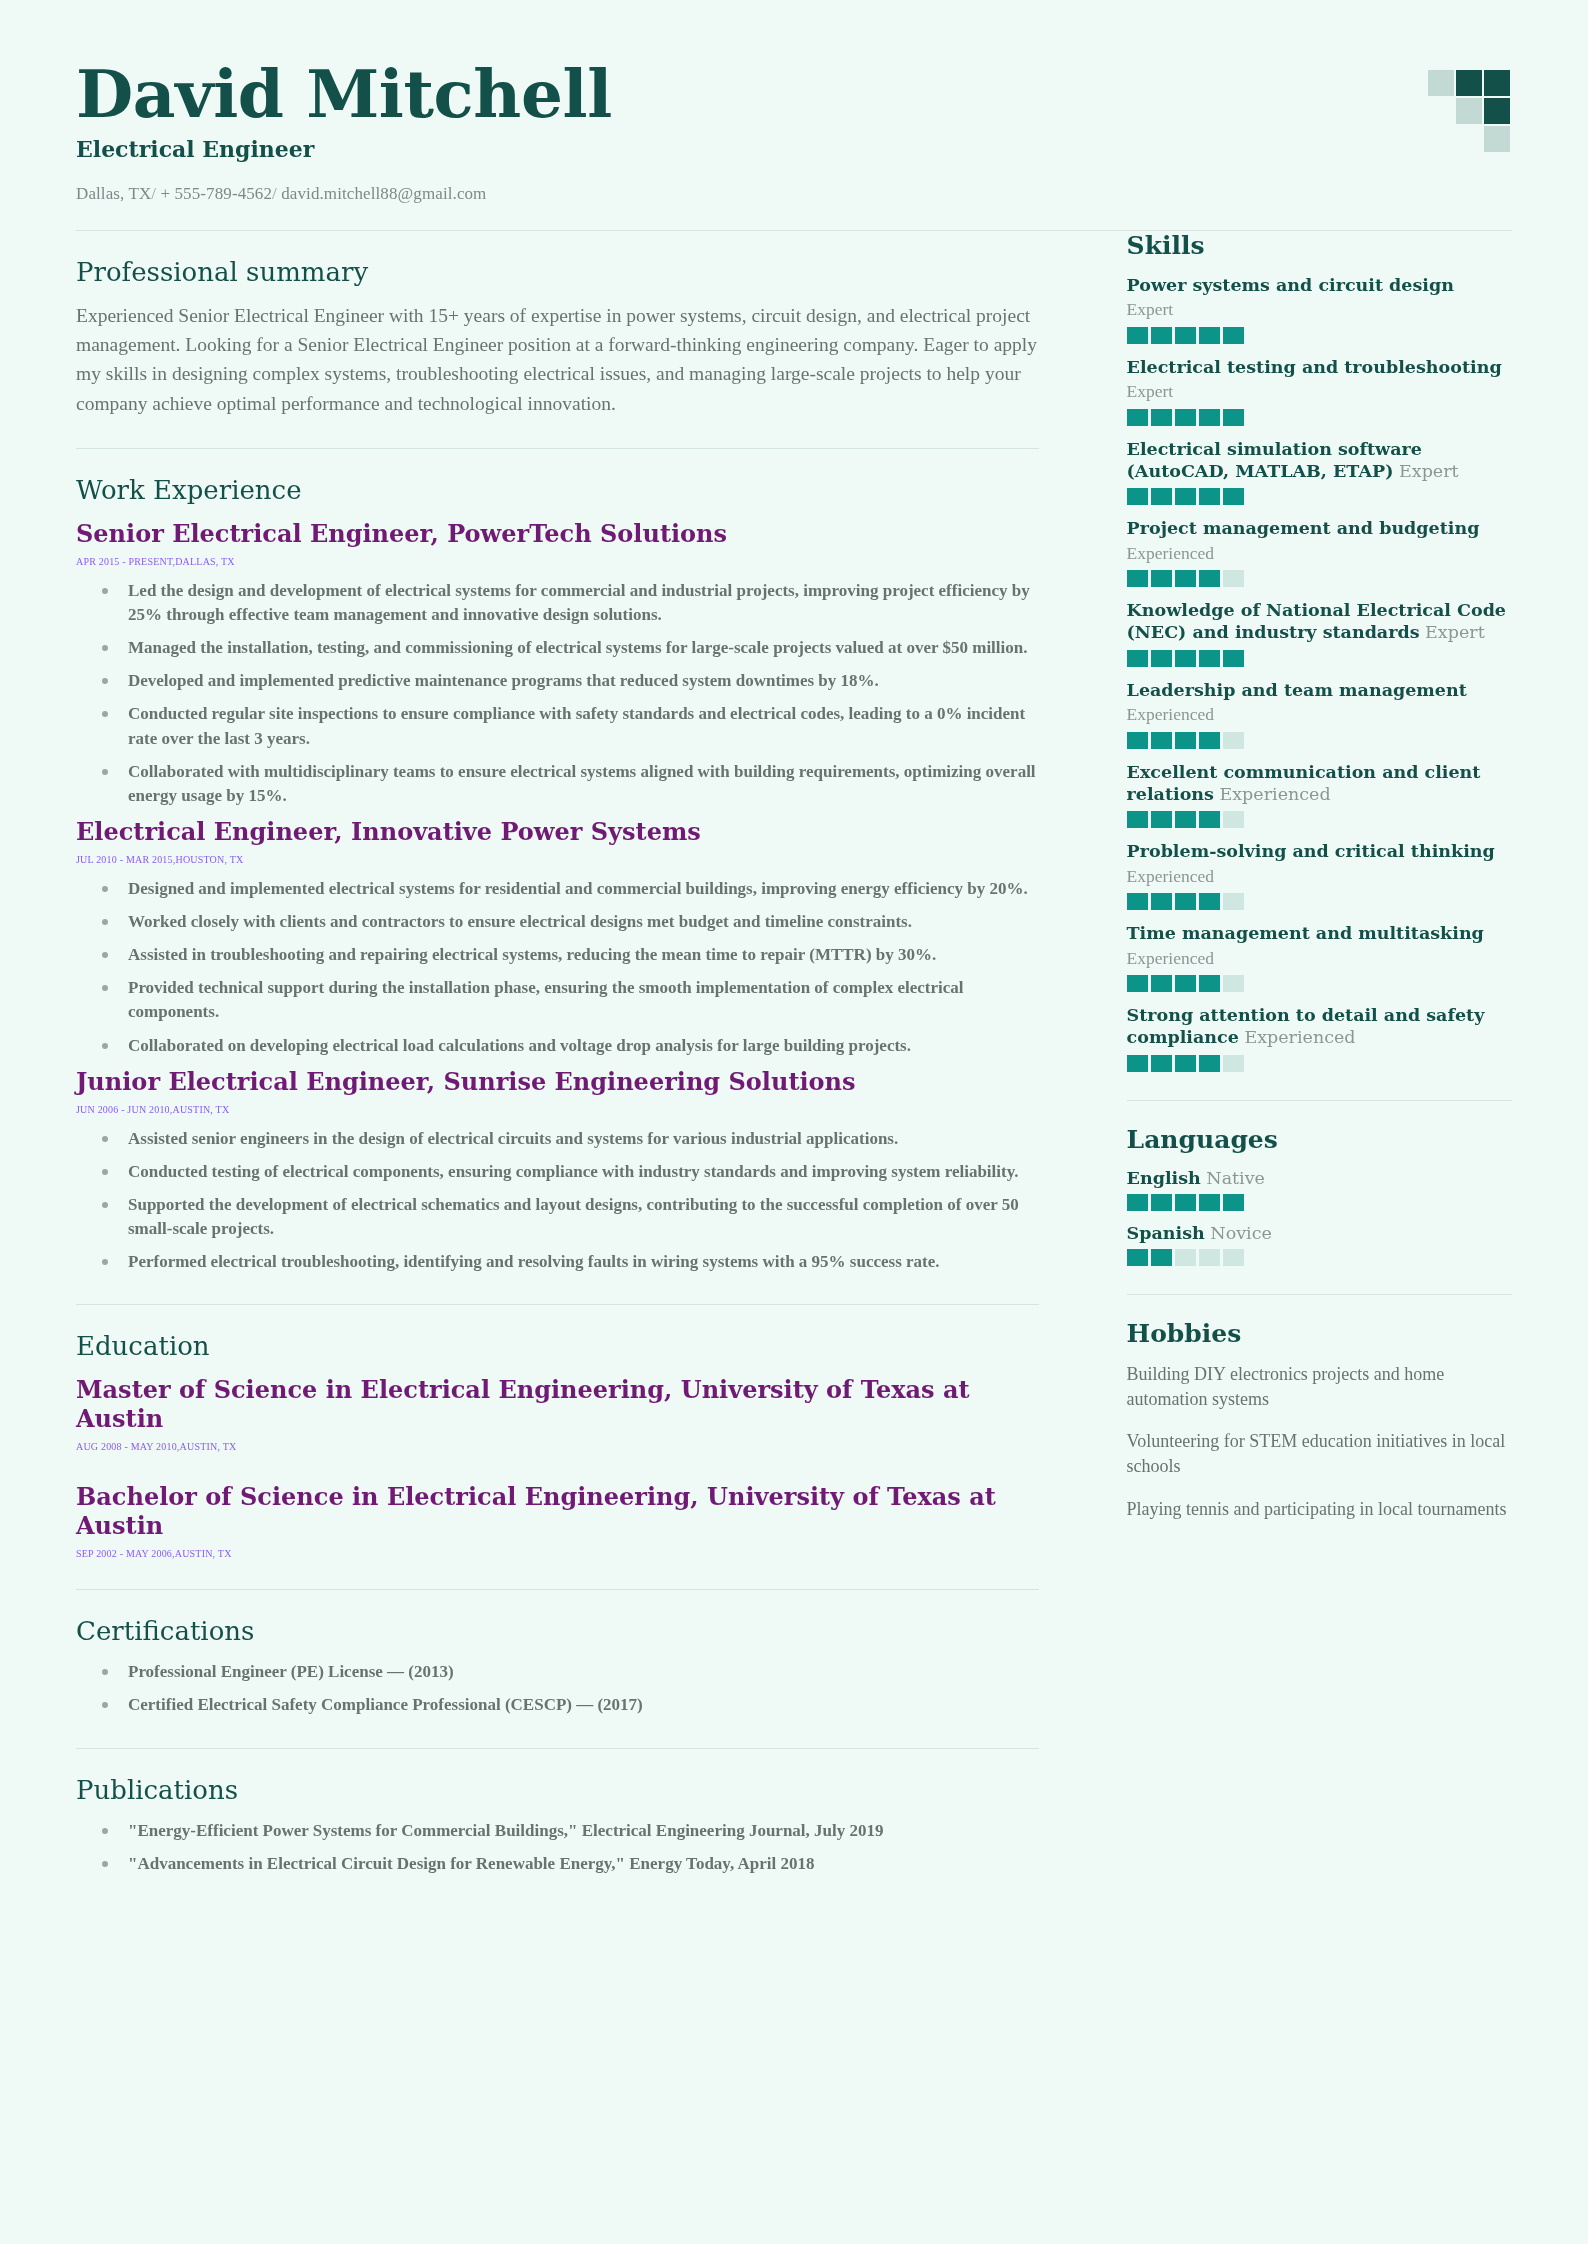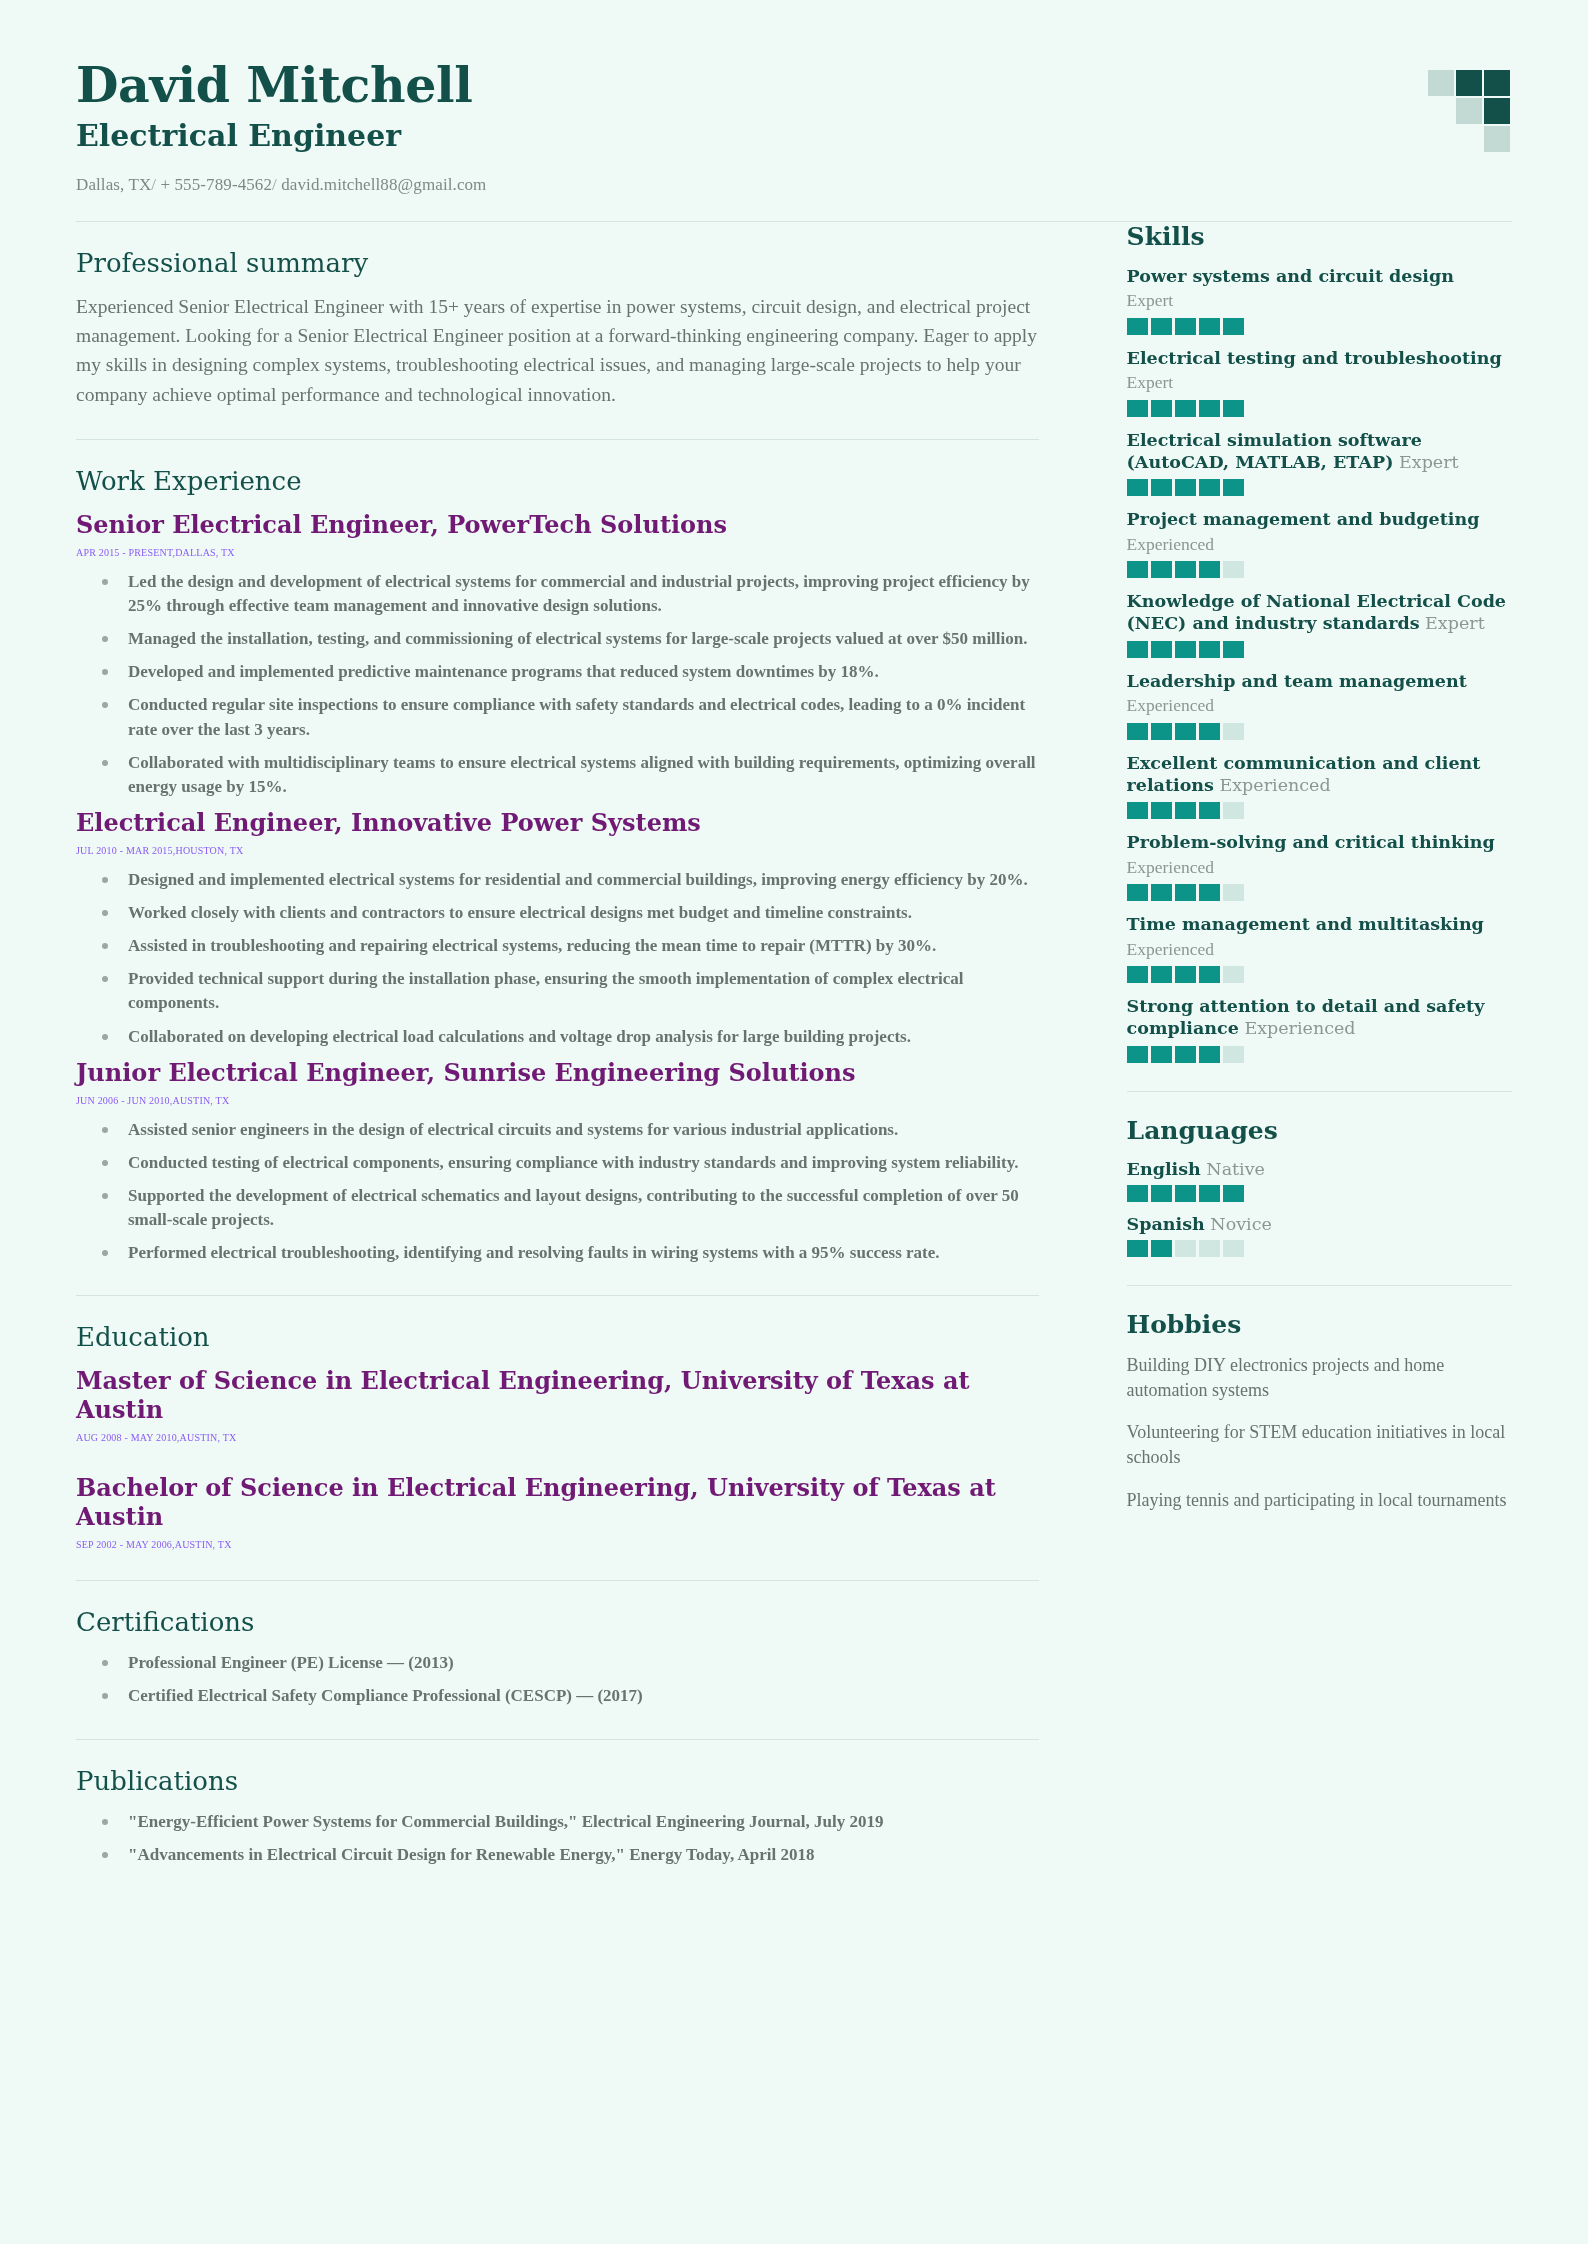--- a/index.html
+++ b/index.html
@@ -11,30 +11,30 @@
     -webkit-font-smoothing:antialiased;
   }
   .page { width:1588px; min-height:2244px; box-sizing:border-box; padding:60px 76px 40px 76px; background:#eff9f5; }
 
   
   .header { display:flex; align-items:flex-start; justify-content:space-between; }
   .hdr-left { flex:1 1 auto; }
   .name {
     font-family:"DejaVu Serif", serif;
     font-weight:700;
-    font-size:49px;
+    font-size:66px;
     line-height:1.06;
     letter-spacing:-0.4px;
     color:#14504a;
     margin:0 0 6px 0;
   }
   .job-title {
     font-family:"DejaVu Serif", serif;
     font-weight:700;
-    font-size:30px;
+    font-size:22px;
     color:#14504a;
     margin:0 0 22px 0;
   }
   .contact { font-size:17px; color:#7c8a87; letter-spacing:0.1px; }
   .contact .sep { color:#9aa7a4; }
 
   .logo { width:84px; height:84px; display:grid; grid-template-columns:repeat(3,26px); grid-template-rows:repeat(3,26px); gap:2px; margin-top:10px; }
   .logo span { display:block; width:26px; height:26px; }
   .logo .dk { background:#14504a; }
   .logo .lt { background:#c3d9d4; }

